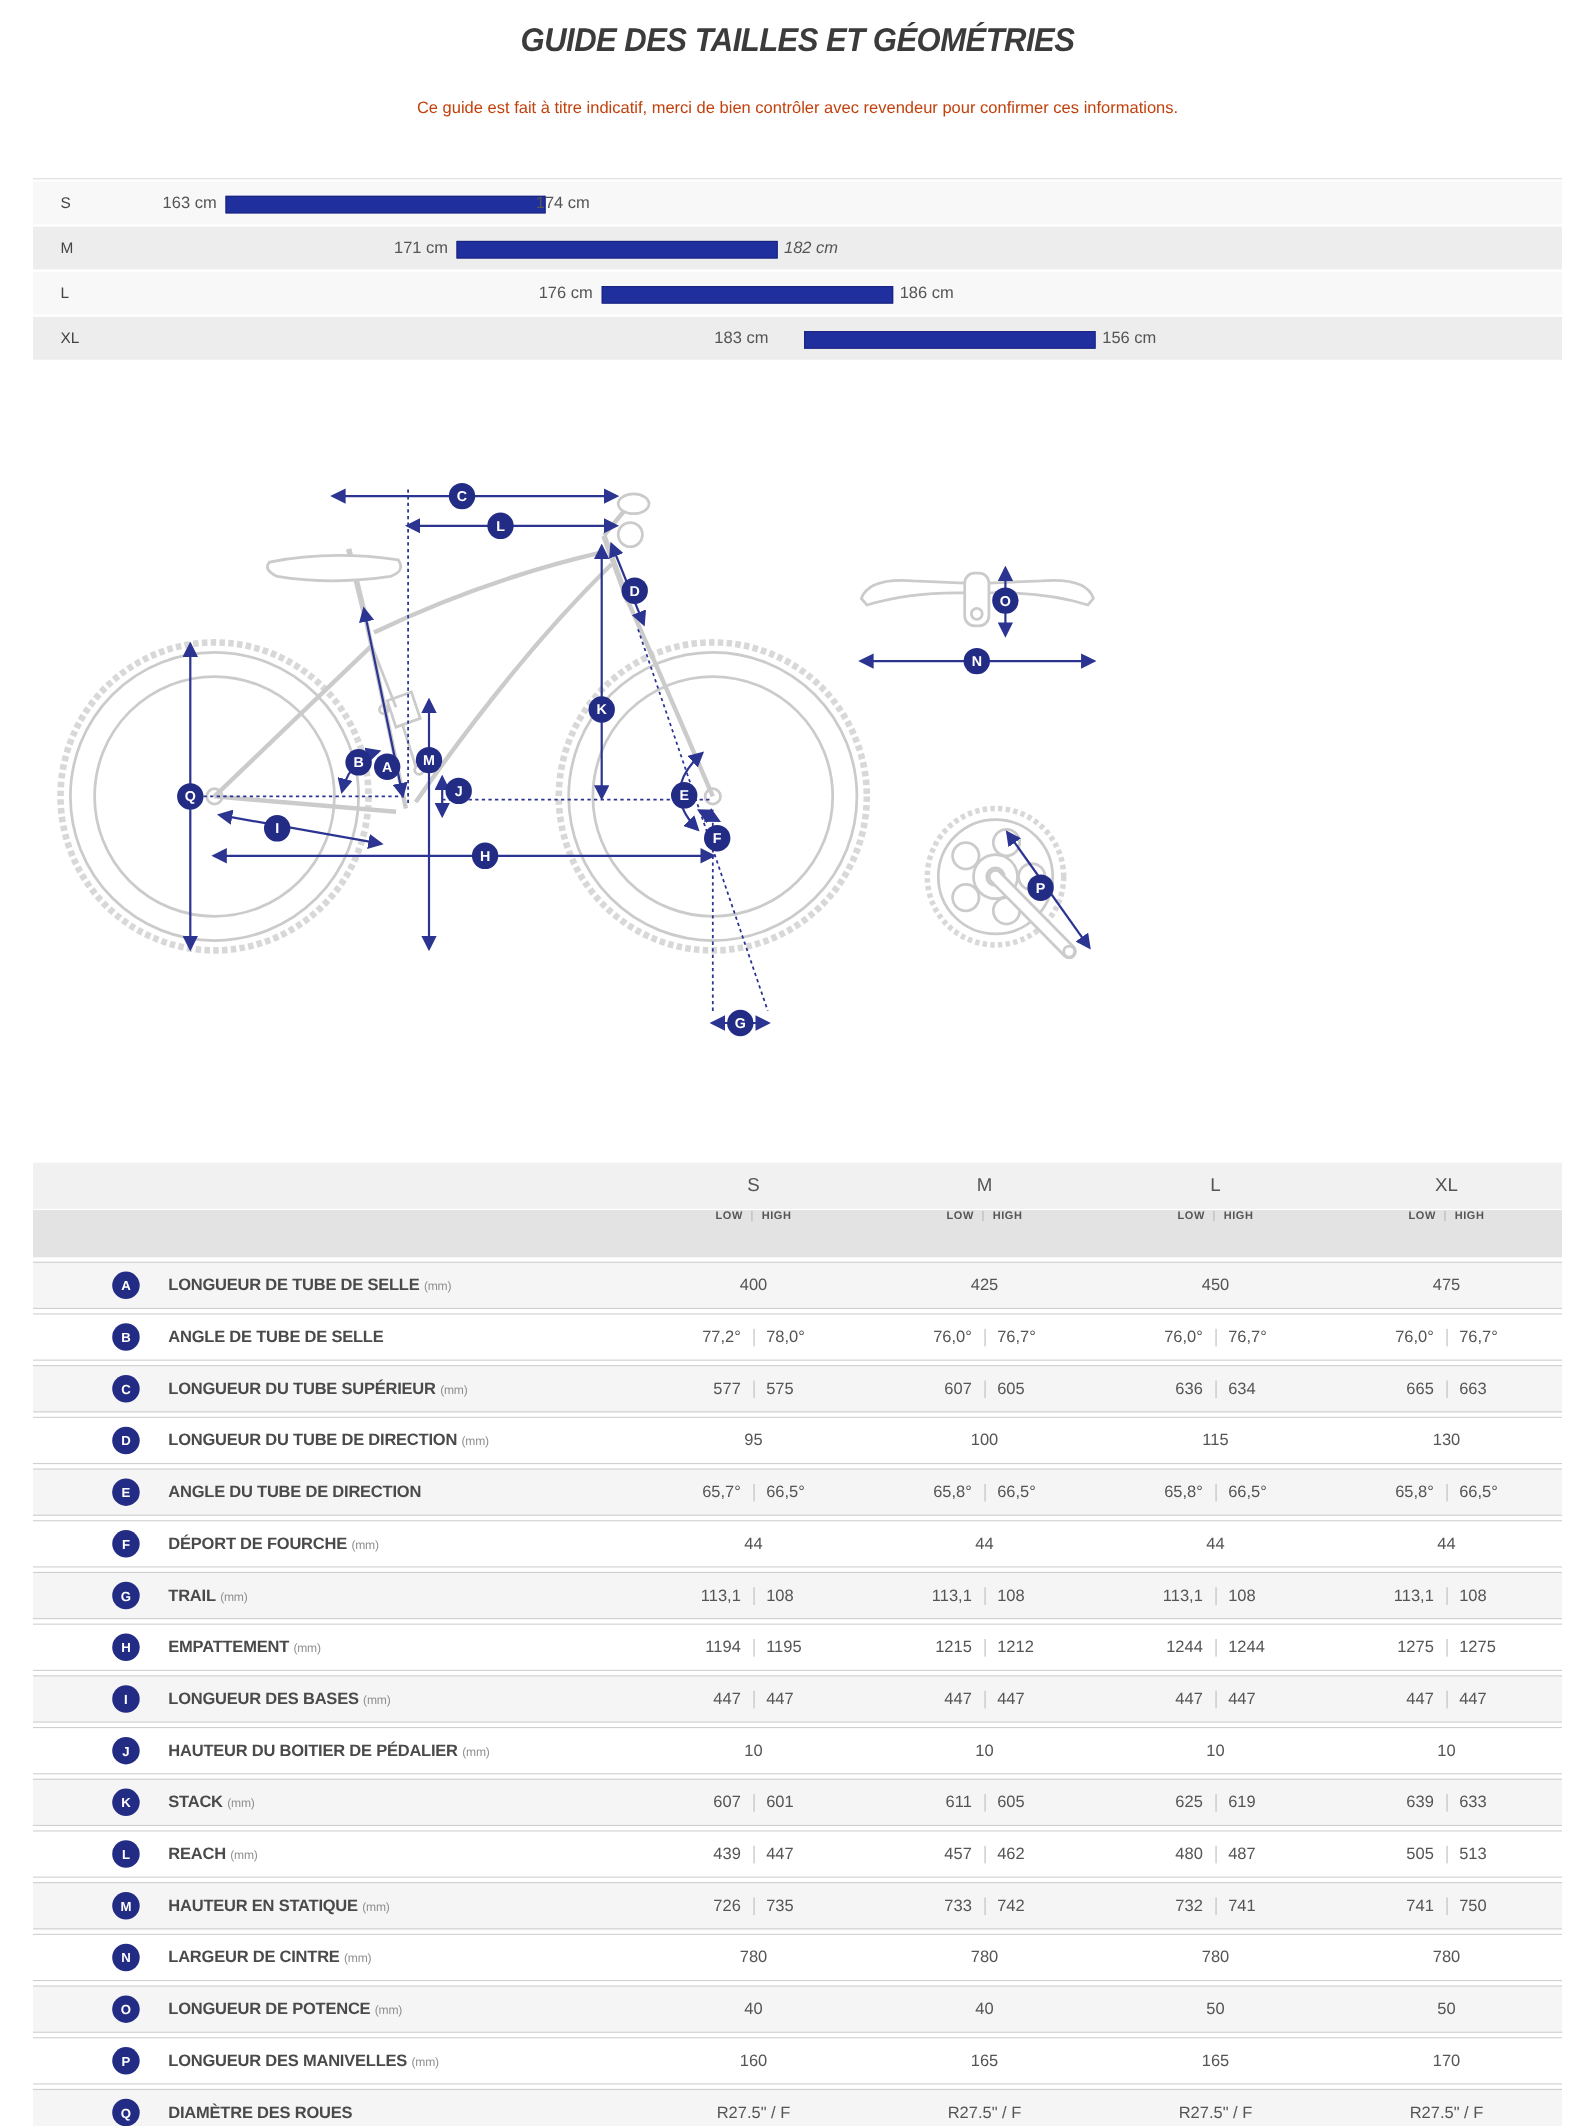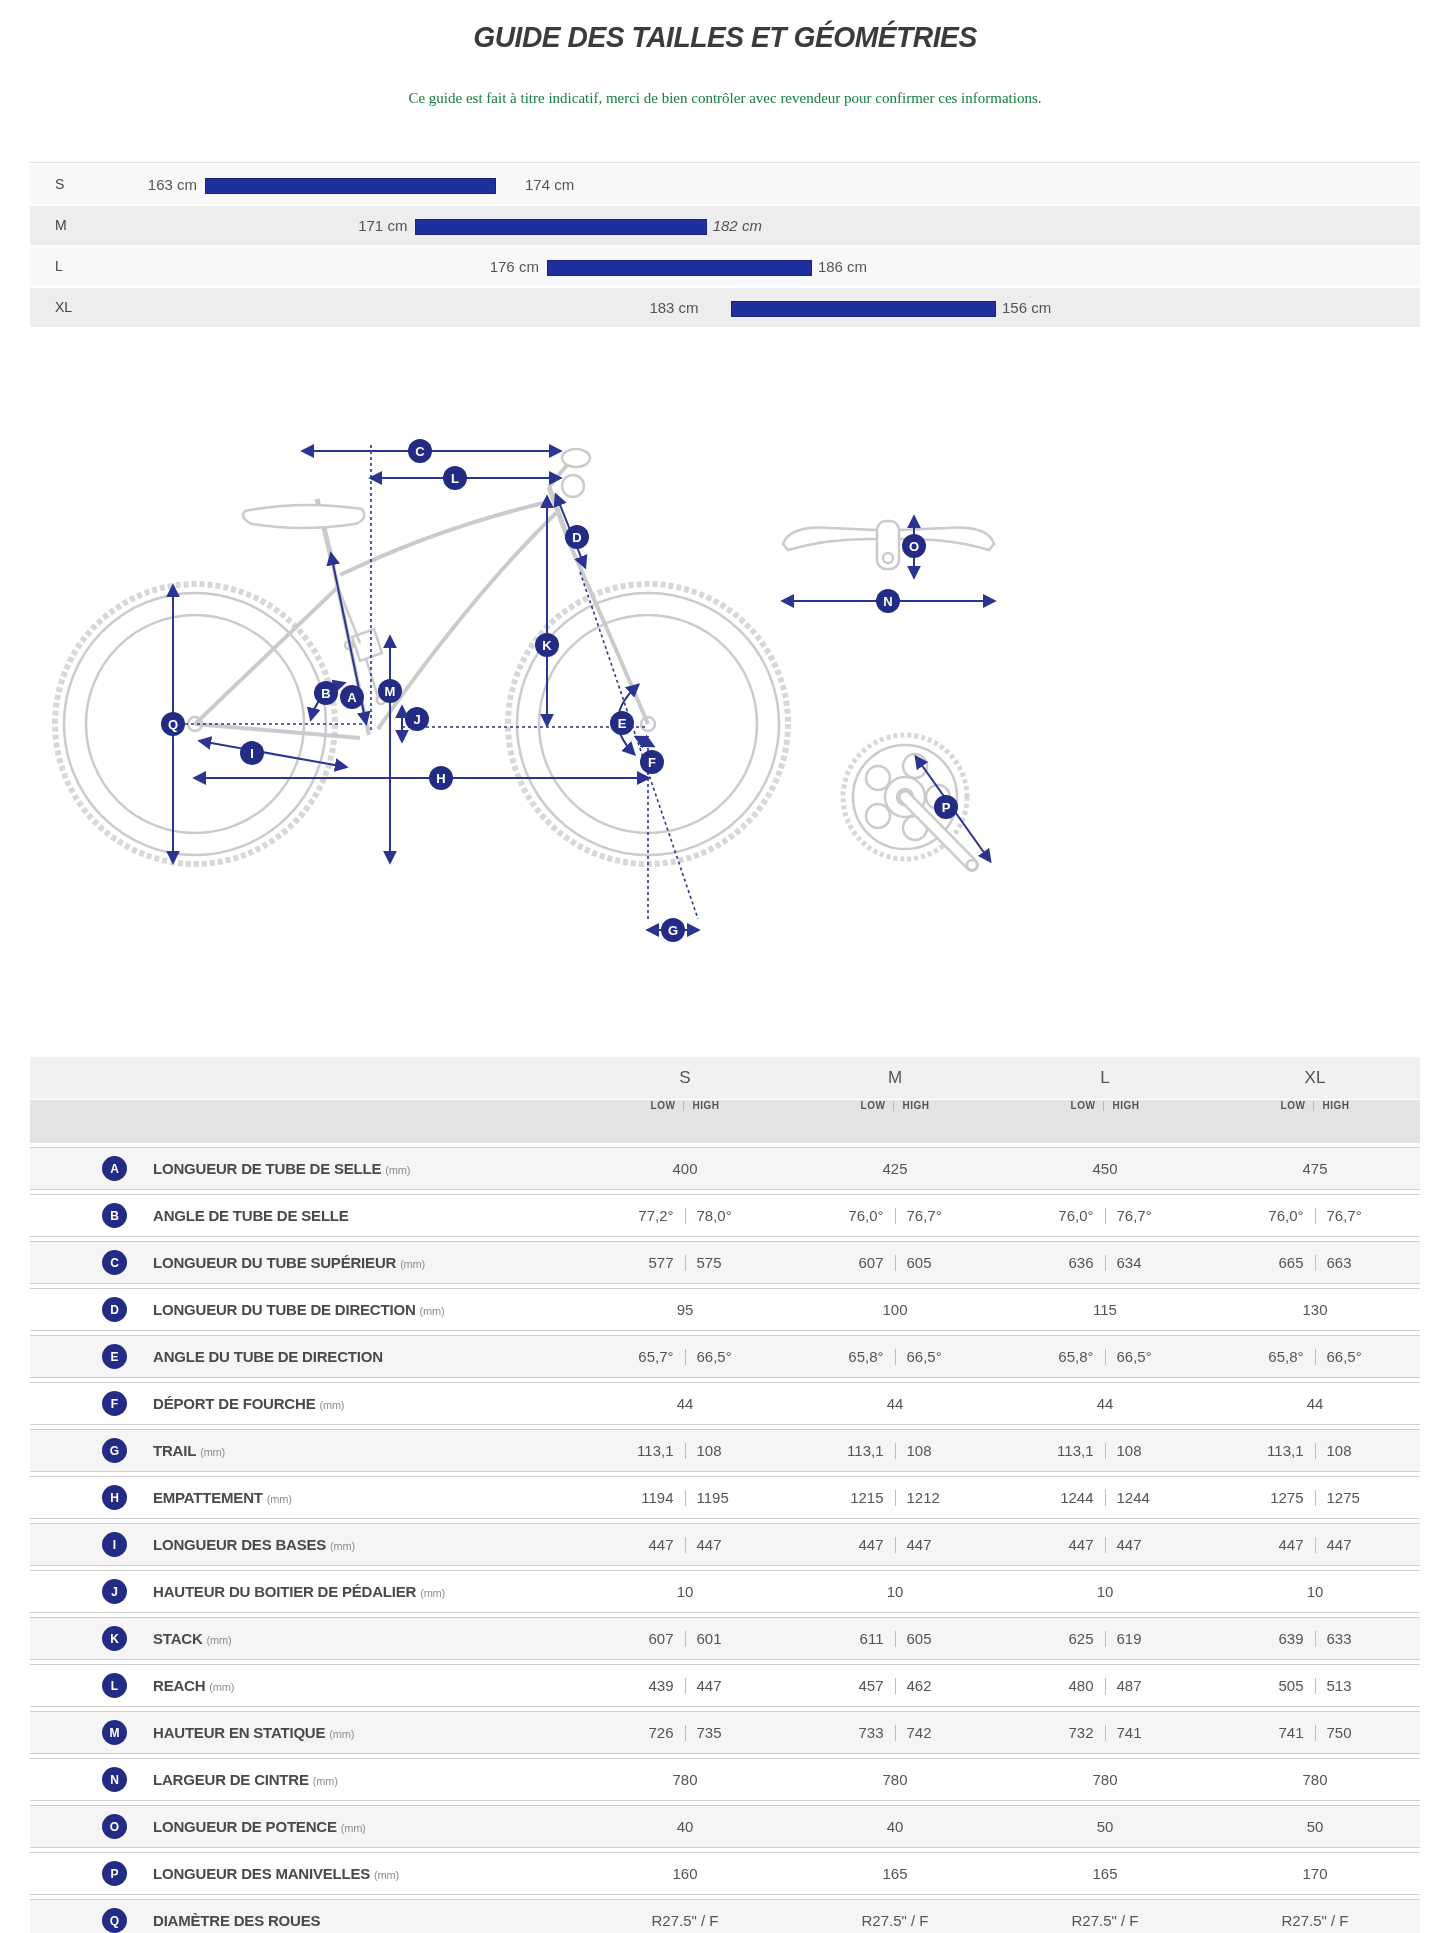--- a/index.html
+++ b/index.html
@@ -1,21 +1,21 @@
 <!DOCTYPE html>
 <html><head>
 <meta charset="utf-8">
 <style>
   html,body{margin:0;padding:0;background:#fff;}
   body{width:1450px;height:1933px;overflow:hidden;font-family:"Liberation Sans",sans-serif;position:relative;}
 
   
   .page-title{margin:20px 0 0;text-align:center;font-size:30px;font-weight:bold;font-style:italic;
     color:#3b3b3b;letter-spacing:-.5px;transform:scaleX(.94);}
-  .page-sub{margin:36px 0 0;text-align:center;font-size:15px;color:#15803d;font-family:Liberation Serif, serif;}
+  .page-sub{margin:36px 0 0;text-align:center;font-size:15px;color:#c2410c;}
 
   
   .size-guide{margin:55px 30px 0;border-top:1px solid #ddd;padding-top:2px;}
   .size-row{position:relative;height:39px;margin-bottom:2px;}
   .size-row.alt-a{background:#f8f8f8;}
   .size-row.alt-b{background:#ededed;}
   .size-letter{position:absolute;left:25px;top:11px;font-size:14px;color:#444;}
   .size-bar{position:absolute;top:13px;height:14px;border:1px solid #1a2480;}
   .size-min,.size-max{position:absolute;top:11px;font-size:15px;color:#555;white-space:nowrap;}
   .size-min{text-align:right;width:142px;}
@@ -54,21 +54,21 @@
 <body>
 
 <h1 class="page-title">GUIDE DES TAILLES ET GÉOMÉTRIES</h1>
 <p class="page-sub">Ce guide est fait à titre indicatif, merci de bien contrôler avec revendeur pour confirmer ces informations.</p>
 
 <div class="size-guide" id="size-guide">
     <div class="size-row alt-a">
       <span class="size-letter">S</span>
       <span class="size-min" style="left: 25px;">163 cm</span>
       <div class="size-bar" style="left: 175px; width: 289.3px; background: rgb(32, 47, 158);"></div>
-      <span class="size-max" style="left: 495px;">174 cm</span>
+      <span class="size-max" style="left: 457px;">174 cm</span>
     </div>
     <div class="size-row alt-b">
       <span class="size-letter">M</span>
       <span class="size-min" style="left: 235.4px;">171 cm</span>
       <div class="size-bar" style="left: 385.4px; width: 289.3px; background: rgb(32, 47, 158);"></div>
       <span class="size-max" style="left: 682.7px; font-style: italic;">182 cm</span>
     </div>
     <div class="size-row alt-a">
       <span class="size-letter">L</span>
       <span class="size-min" style="left: 366.9px;">176 cm</span>

